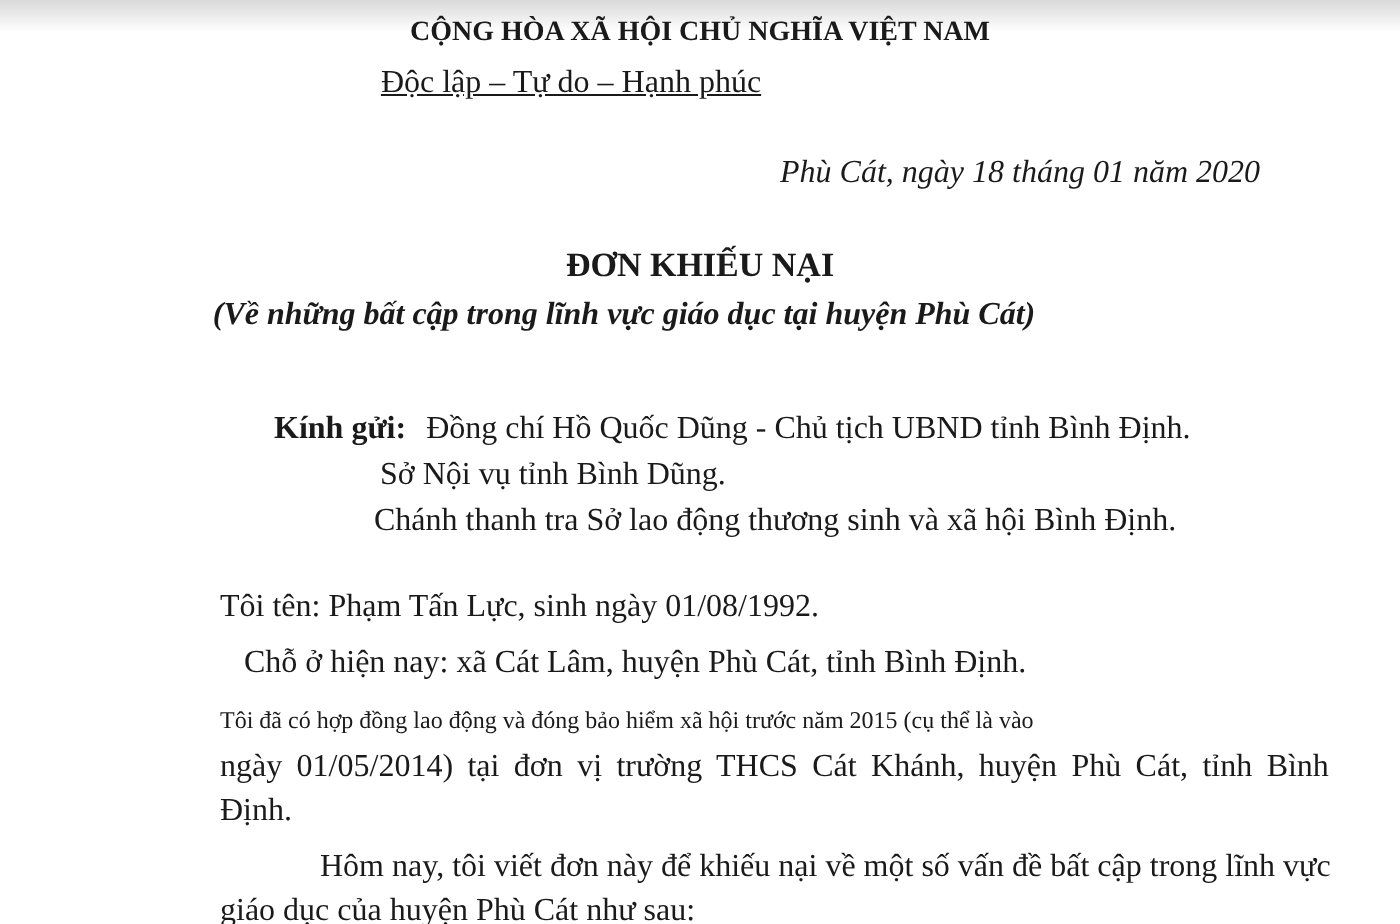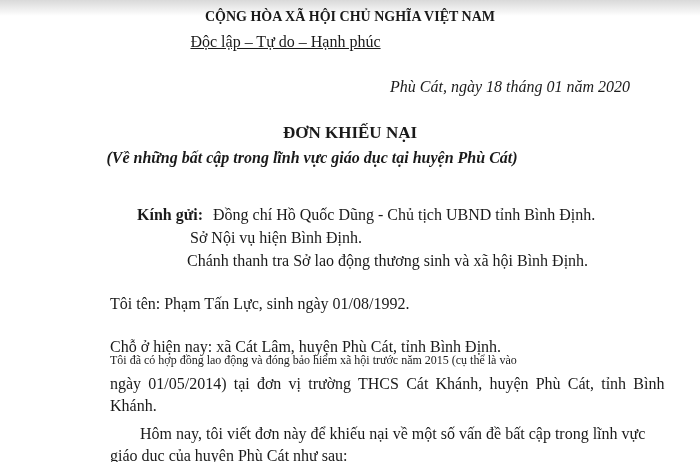--- a/index.html
+++ b/index.html
@@ -52,29 +52,29 @@
 <div class="abs date">Phù Cát, ngày 18 tháng 01 năm 2020</div>
 
 <div class="abs title">ĐƠN KHIẾU NẠI</div>
 <div class="abs subtitle">(Về những bất cập trong lĩnh vực giáo dục tại huyện Phù Cát)</div>
 
 <div>
   <div class="abs body-line" style="top:206px; left:117px;margin-left:20px;">
     <span class="kg-label">Kính gửi:</span>
     <span style="margin-left:6px;">Đồng chí Hồ Quốc Dũng - Chủ tịch UBND tỉnh Bình Định.</span>
   </div>
-  <div class="abs body-line" style="top:229px; left:190px;">Sở Nội vụ hiện Bình Định.</div>
+  <div class="abs body-line" style="top:229px; left:190px;">Sở Nội vụ tỉnh Bình Dũng.</div>
   <div class="abs body-line" style="top:252px; left:187px;">Chánh thanh tra Sở lao động thương sinh và xã hội Bình Định.</div>
 </div>
 
 <div class="abs body-line" style="top:295px; left:110px;">Tôi tên: Phạm Tấn Lực, sinh ngày 01/08/1992.</div>
-<div class="abs body-line" style="top:323px; left:110px;margin-top:15px;">Chỗ ở hiện nay: xã Cát Lâm, huyện Phù Cát, tỉnh Bình Định.</div>
+<div class="abs body-line" style="top:323px; left:122px;">Chỗ ở hiện nay: xã Cát Lâm, huyện Phù Cát, tỉnh Bình Định.</div>
 
 <div>
   <div class="justify" style="top:353px;">Tôi đã có hợp đồng lao động và đóng bảo hiểm xã hội trước năm 2015 (cụ thể là vào</div>
   <div class="abs body-line" style="top:375px; left:110px; width:483px; word-spacing:3.2px;">ngày 01/05/2014) tại đơn vị trường THCS Cát Khánh, huyện Phù Cát, tỉnh Bình</div>
-  <div class="abs body-line" style="top:397px; left:110px;">Khánh.</div>
+  <div class="abs body-line" style="top:397px; left:110px;">Định.</div>
 </div>
 
 <div>
-  <div class="abs body-line" style="top:425px; left:140px;">Hôm nay, tôi viết đơn này để khiếu nại về một số vấn đề bất cập trong lĩnh vực</div>
+  <div class="abs body-line" style="top:425px; left:160px;">Hôm nay, tôi viết đơn này để khiếu nại về một số vấn đề bất cập trong lĩnh vực</div>
   <div class="abs body-line" style="top:447px; left:110px;">giáo dục của huyện Phù Cát như sau:</div>
 </div>
 
 </body></html>

